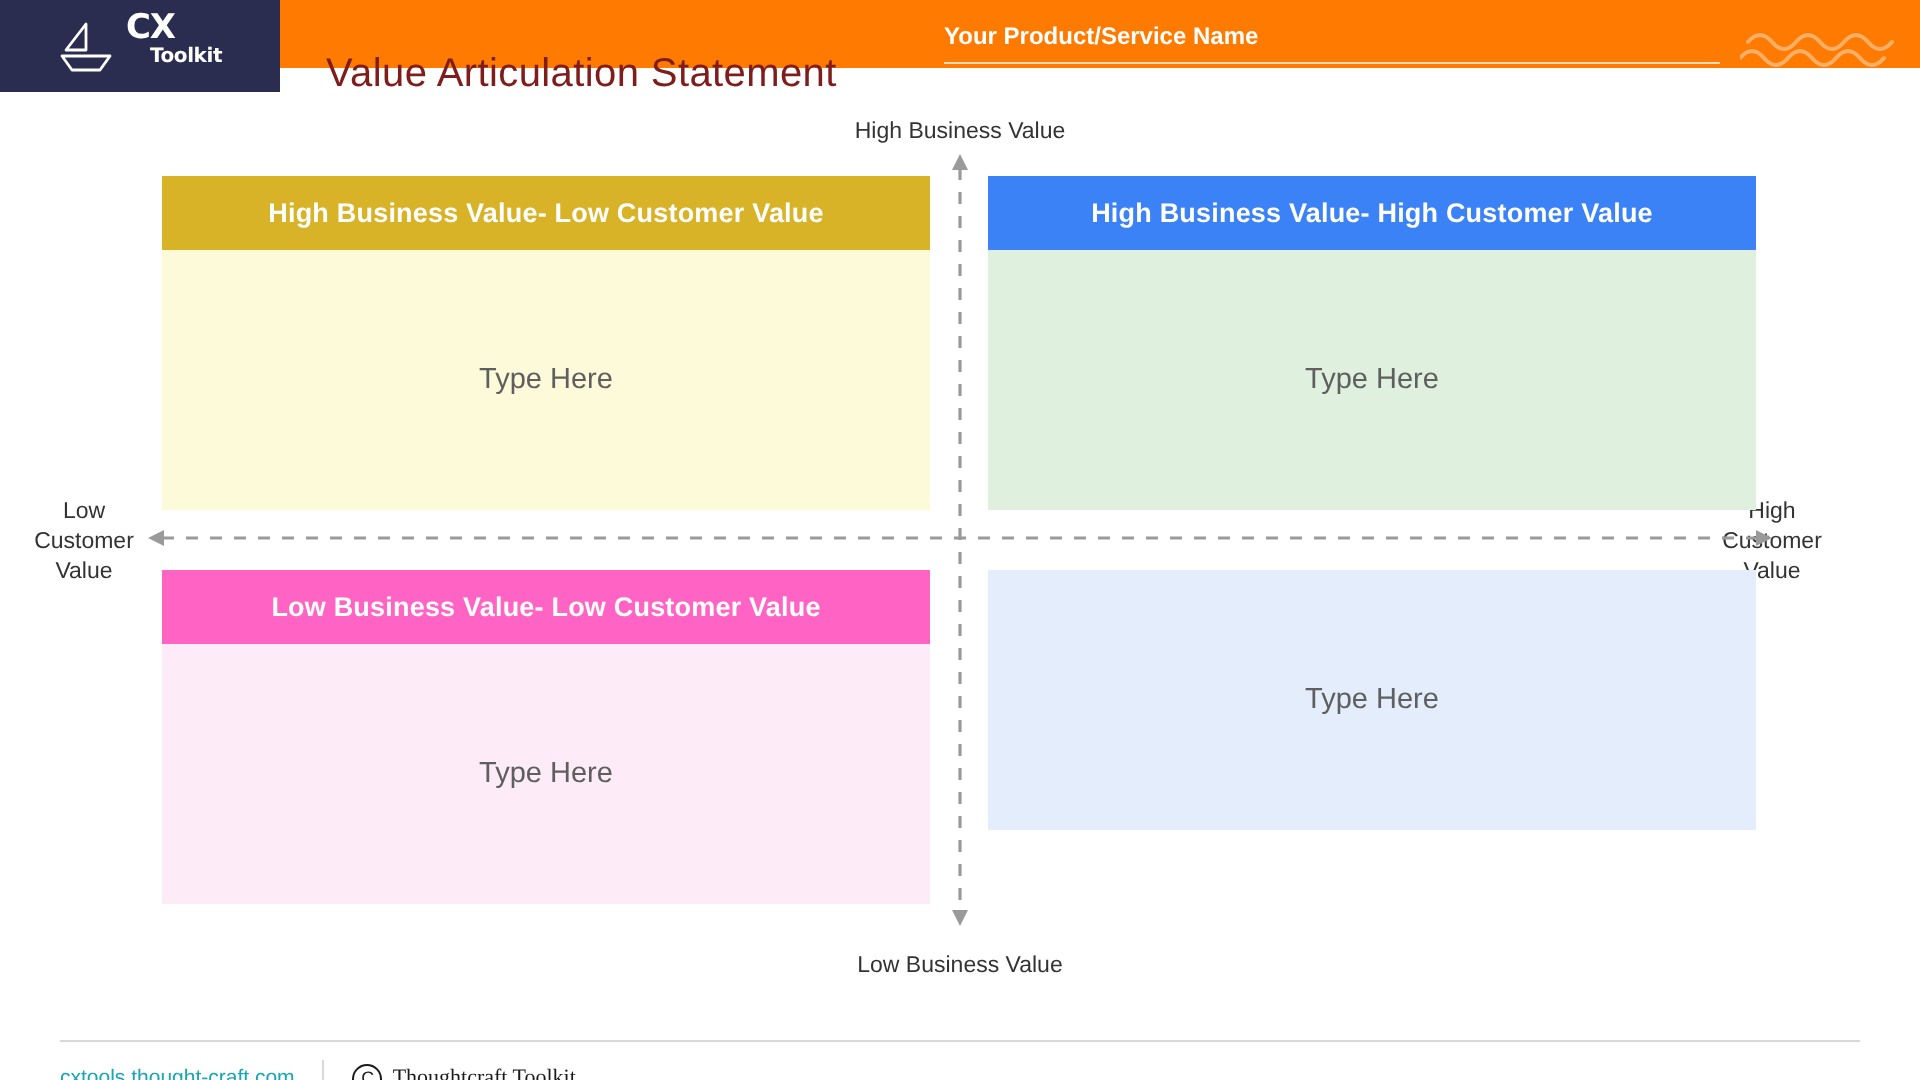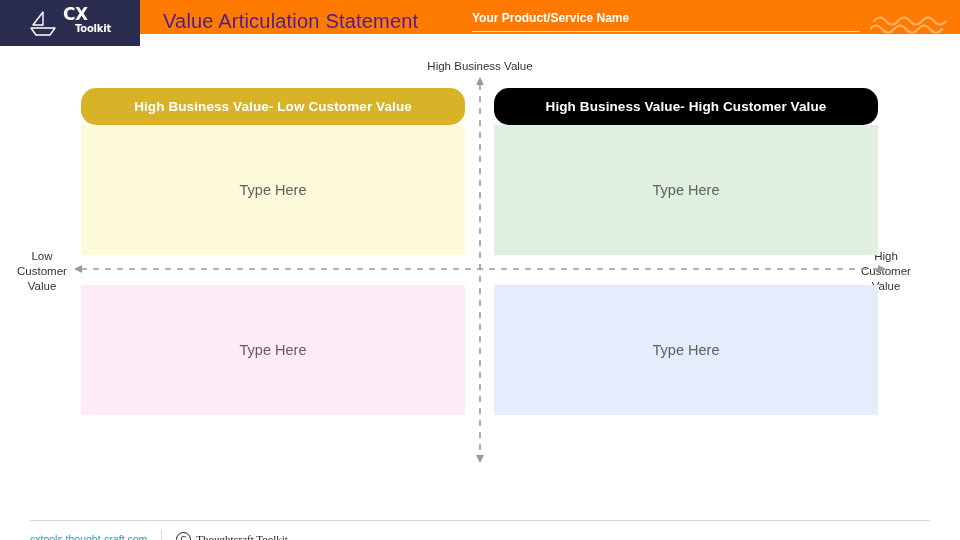--- a/index.html
+++ b/index.html
@@ -52,23 +52,23 @@
     font-weight: bold;
     font-size: 10px;
     color: #ffffff;
     letter-spacing: -0.2px;
     display: block;
     margin-top: 1px;
     margin-left: 12px;
   }
   .header-title {
     position: absolute;
-    left: 163px; top: 10px;
+    left: 163px; top: 26px;
     font-size: 20px;
-    color: #4c1d95;
+    color: #7f1d1d;
     letter-spacing: 0.2px;
     white-space: nowrap;
   }
   .product-name-field {
     position: absolute;
     left: 472px; top: 11px;
     width: 388px;
     border-bottom: 1px solid rgba(255,255,255,0.72);
     padding-bottom: 6px;
   }
@@ -121,21 +121,20 @@
 
   .q-header {
     height: 37px;
     display: flex;
     align-items: center;
     justify-content: center;
     font-size: 13.5px;
     font-weight: bold;
     color: #ffffff;
     letter-spacing: 0.1px;
-    border-radius: 15px;
   }
   .q-body {
     height: 130px;
     display: flex;
     align-items: center;
     justify-content: center;
   }
   .q-placeholder {
     font-size: 14.5px;
     color: #5f5f5f;
@@ -224,20 +223,21 @@
     <svg width="82" height="24" viewBox="0 0 82 24">
       <path d="M4 9 q6 -7 12 0 t12 0 t12 0 t12 0 t12 0 t12 0" fill="none" stroke="#FFB066" stroke-width="2" stroke-linecap="round"></path>
       <path d="M0 17 q6 -7 12 0 t12 0 t12 0 t12 0 t12 0 t12 0" fill="none" stroke="#FFB066" stroke-width="2" stroke-linecap="round"></path>
     </svg>
   </span>
 </div>
 
 <div class="matrix">
 
   <div class="axis-label label-top">High Business Value</div>
+  <div class="axis-label label-bottom">Low Business Value</div>
   <div class="axis-label label-left">Low Customer Value</div>
   <div class="axis-label label-right">High Customer Value</div>
 
   <span class="axis-v">
     <svg width="16" height="386" viewBox="0 0 16 386">
       <line x1="8" y1="7" x2="8" y2="379" stroke="#9a9a9a" stroke-width="1.6" stroke-dasharray="6 6"></line>
       <polygon points="8,0 4,8 12,8" fill="#9a9a9a"></polygon>
       <polygon points="8,386 4,378 12,378" fill="#9a9a9a"></polygon>
     </svg>
   </span>
@@ -251,27 +251,28 @@
   </span>
 
   <div class="quadrant q-tl">
     <div class="q-header" style="background:#D9B327">High Business Value- Low Customer Value</div>
     <div class="q-body" style="background:#FCFAD9">
       <span class="q-placeholder">Type Here</span>
     </div>
   </div>
 
   <div class="quadrant q-tr">
-    <div class="q-header" style="background:#000000">High Business Value- High Customer Value</div>
+    <div class="q-header" style="background:#3b82f6">High Business Value- High Customer Value</div>
     <div class="q-body" style="background:#DFF1DE">
       <span class="q-placeholder">Type Here</span>
     </div>
   </div>
 
   <div class="quadrant q-bl">
+    <div class="q-header" style="background:#FF64C4">Low Business Value- Low Customer Value</div>
     <div class="q-body" style="background:#FDEBF8">
       <span class="q-placeholder">Type Here</span>
     </div>
   </div>
 
   <div class="quadrant q-br">
     <div class="q-body" style="background:#E3EDFB">
       <span class="q-placeholder">Type Here</span>
     </div>
   </div>

